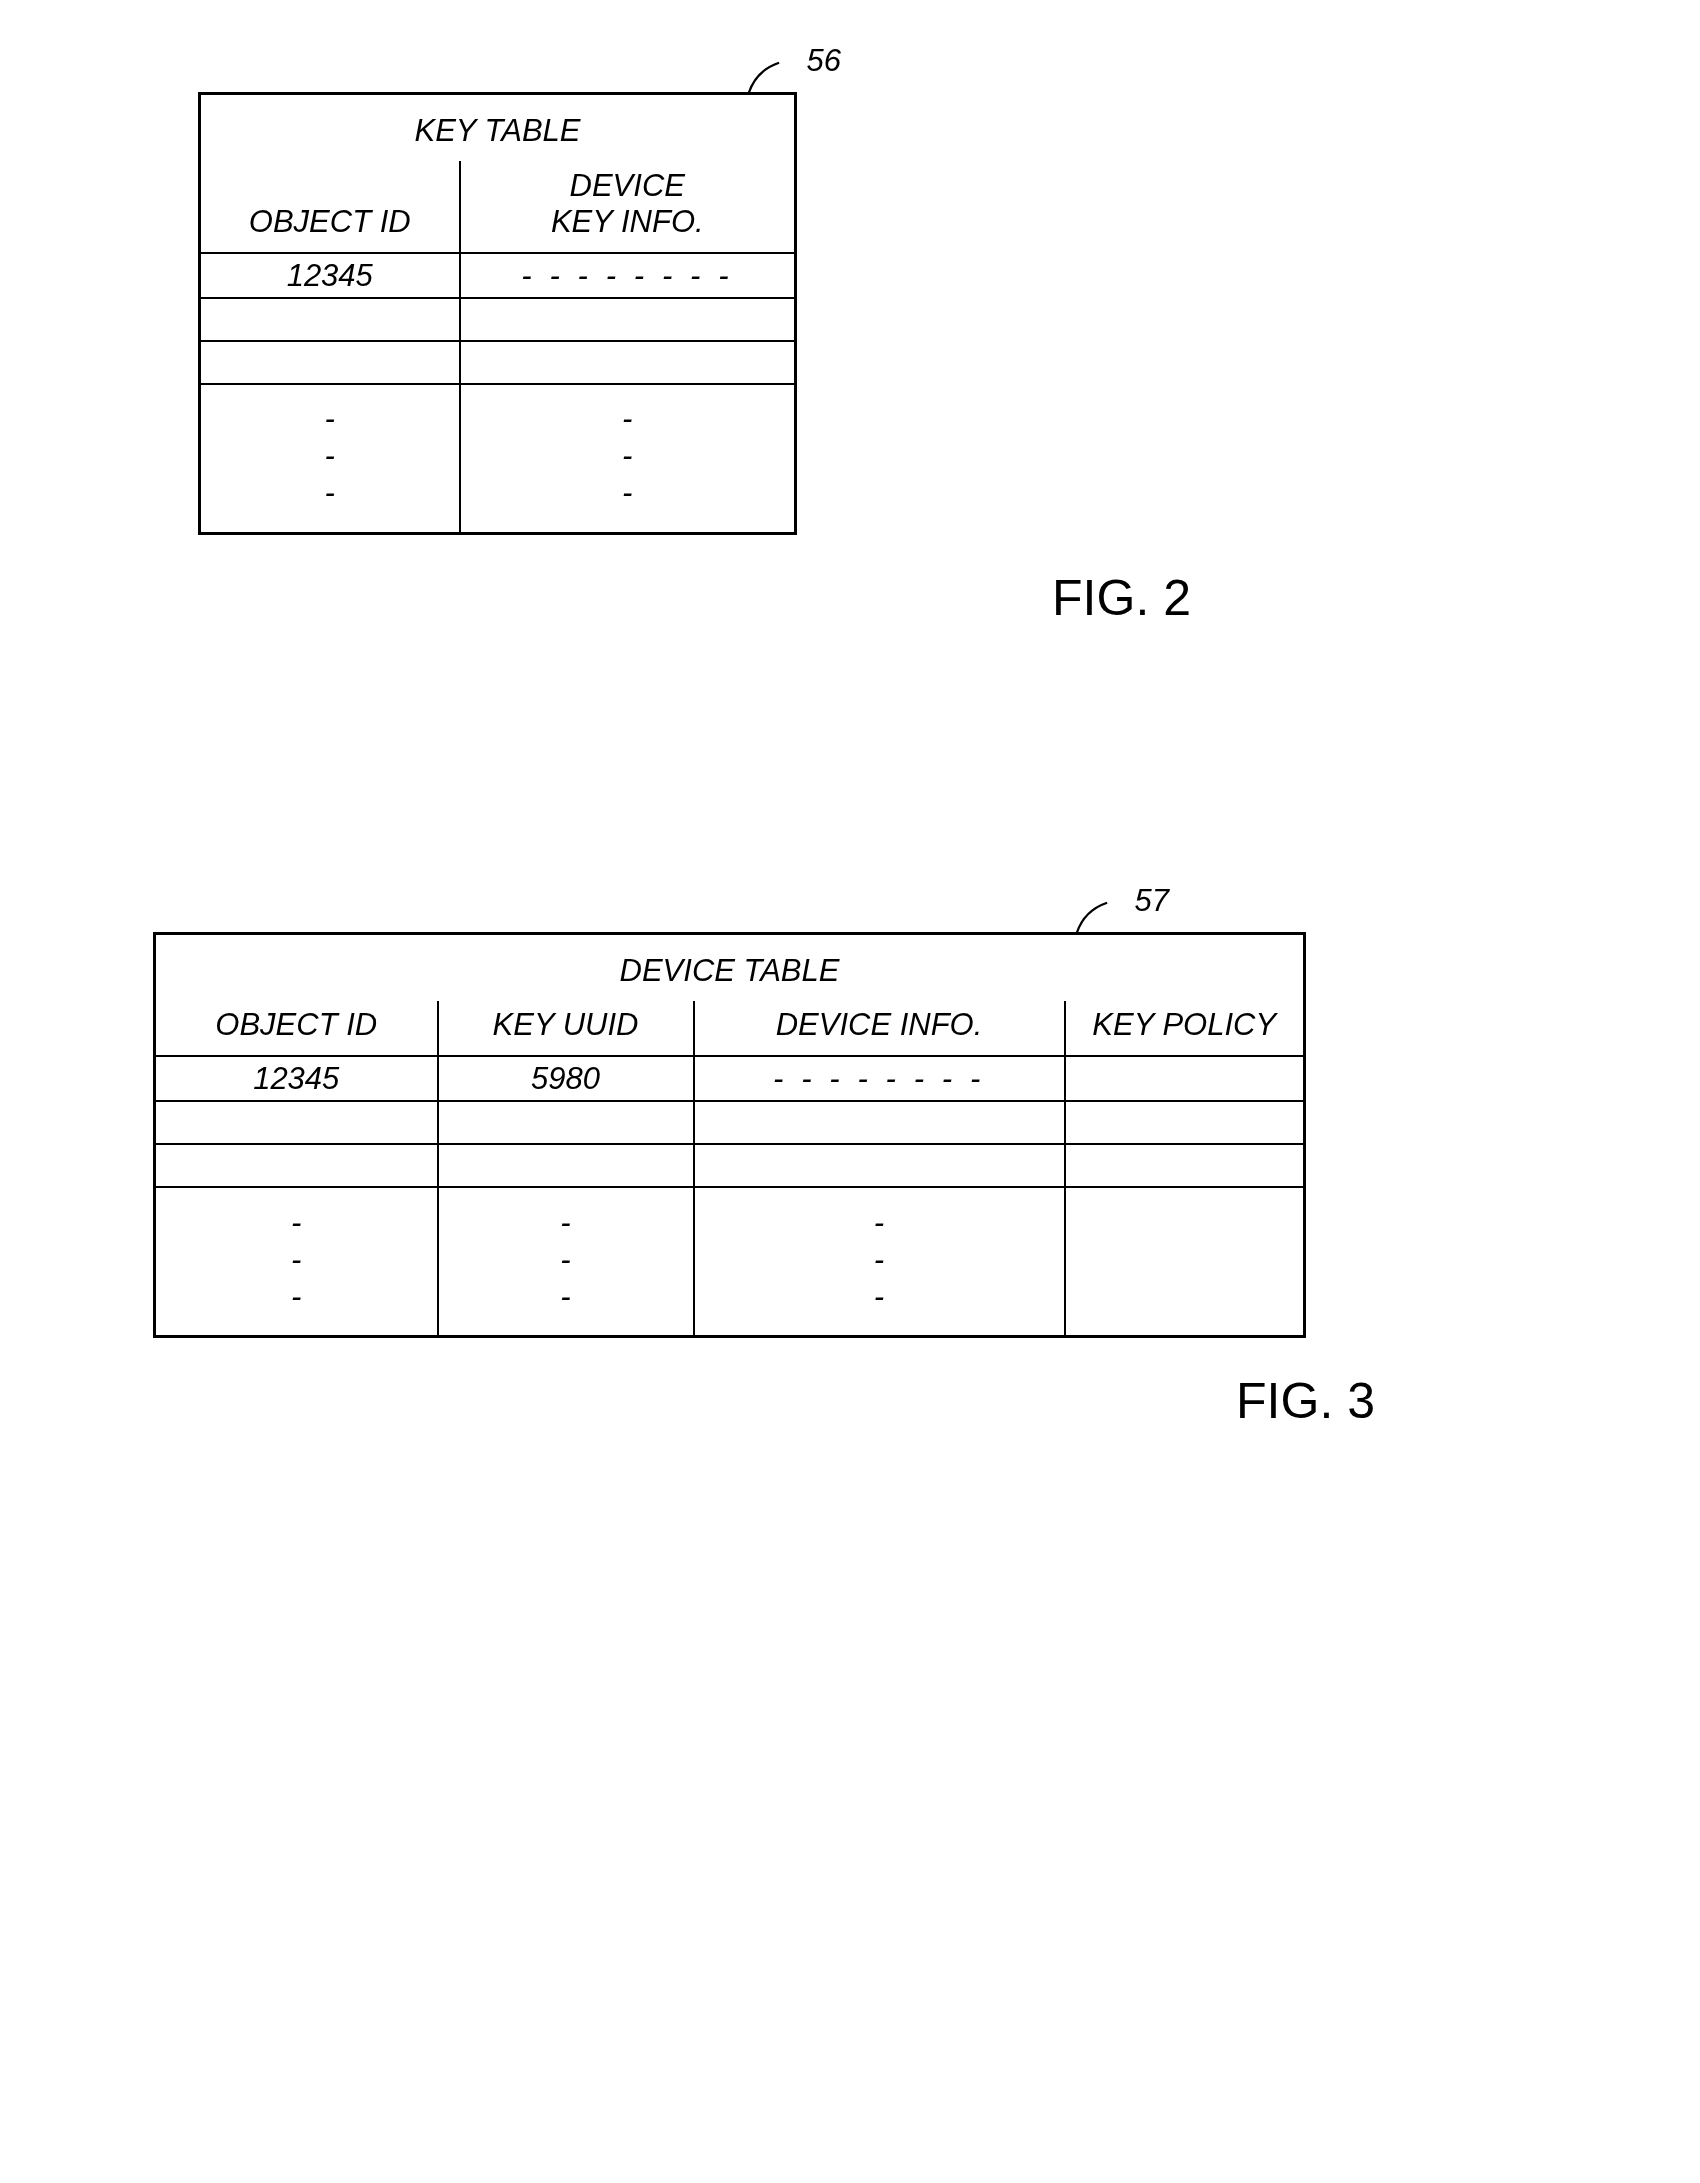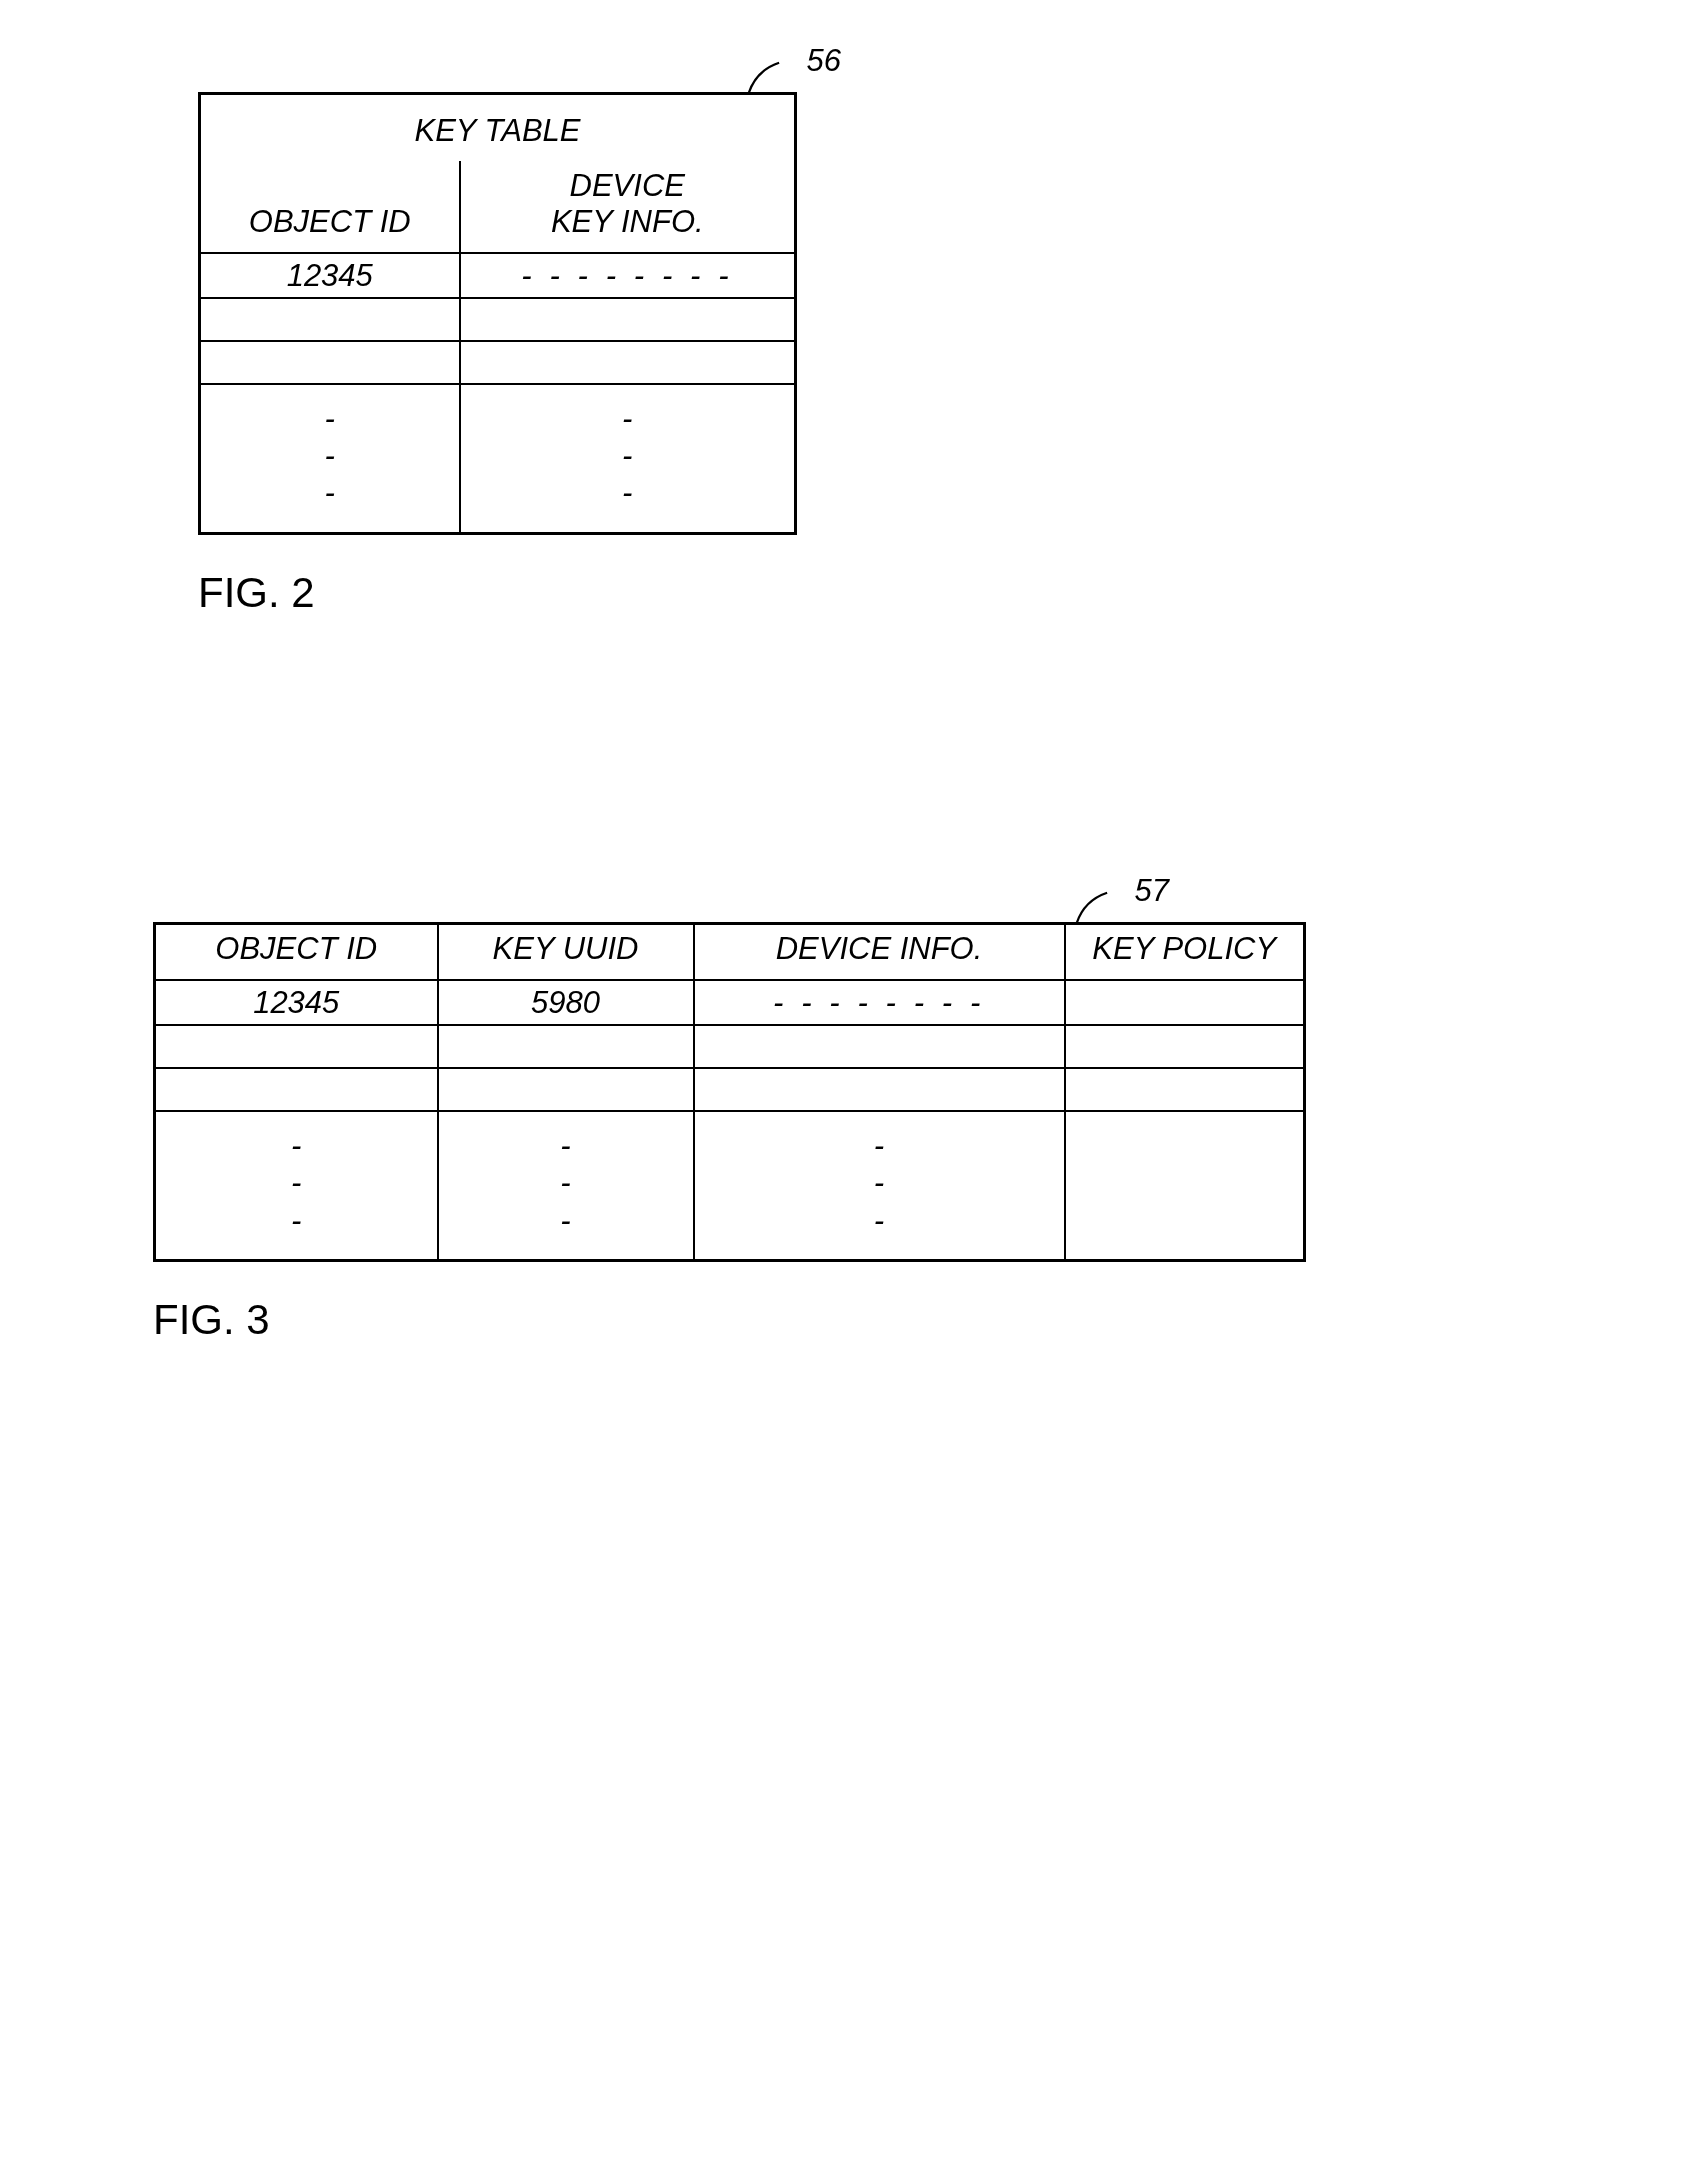--- a/index.html
+++ b/index.html
@@ -69,23 +69,23 @@
       border-right: 2.3px solid #000;
       border-bottom: none;
       padding: 15.3px 10.7px 20px 10.7px;
       font-size: 31px;
       line-height: 1.2;
     }
     .dotted-row td:last-child {
       border-right: none;
     }
     .fig-caption {
-      font-size: 42px;
+      font-size: 50px;
       font-weight: normal;
-      text-align: left;
+      text-align: right;
       margin-top: 31px;
     }
     .dashes {
       letter-spacing: 4.6px;
     }
     .vdots {
       letter-spacing: 0;
     }
     .table1-wrap {
       margin-left: 137px;
@@ -146,20 +146,23 @@
 </div>
 
 <div class="figure-wrapper">
   <div class="table-container table2-wrap">
     <svg class="ref-arc" width="61" height="46" style="top:-37px; right:176px;" viewBox="0 0 80 60">
       <path d="M 10 50 Q 20 20 50 10" stroke="#000" stroke-width="3" fill="none"></path>
     </svg>
     <span class="ref-label" style="top:-49px; right:137px;">57</span>
     <table>
       <tbody>
+          <tr class="title-row">
+        <th colspan="4">DEVICE TABLE</th>
+      </tr>
       <tr class="header-row">
         <th style="width:283px;">OBJECT ID</th>
         <th style="width:256px;">KEY UUID</th>
         <th style="width:371px;">DEVICE INFO.</th>
         <th style="width:240px;">KEY POLICY</th>
       </tr>
       <tr class="data-row">
         <td>12345</td>
         <td>5980</td>
         <td class="dashes">- - - - - - - -</td>

